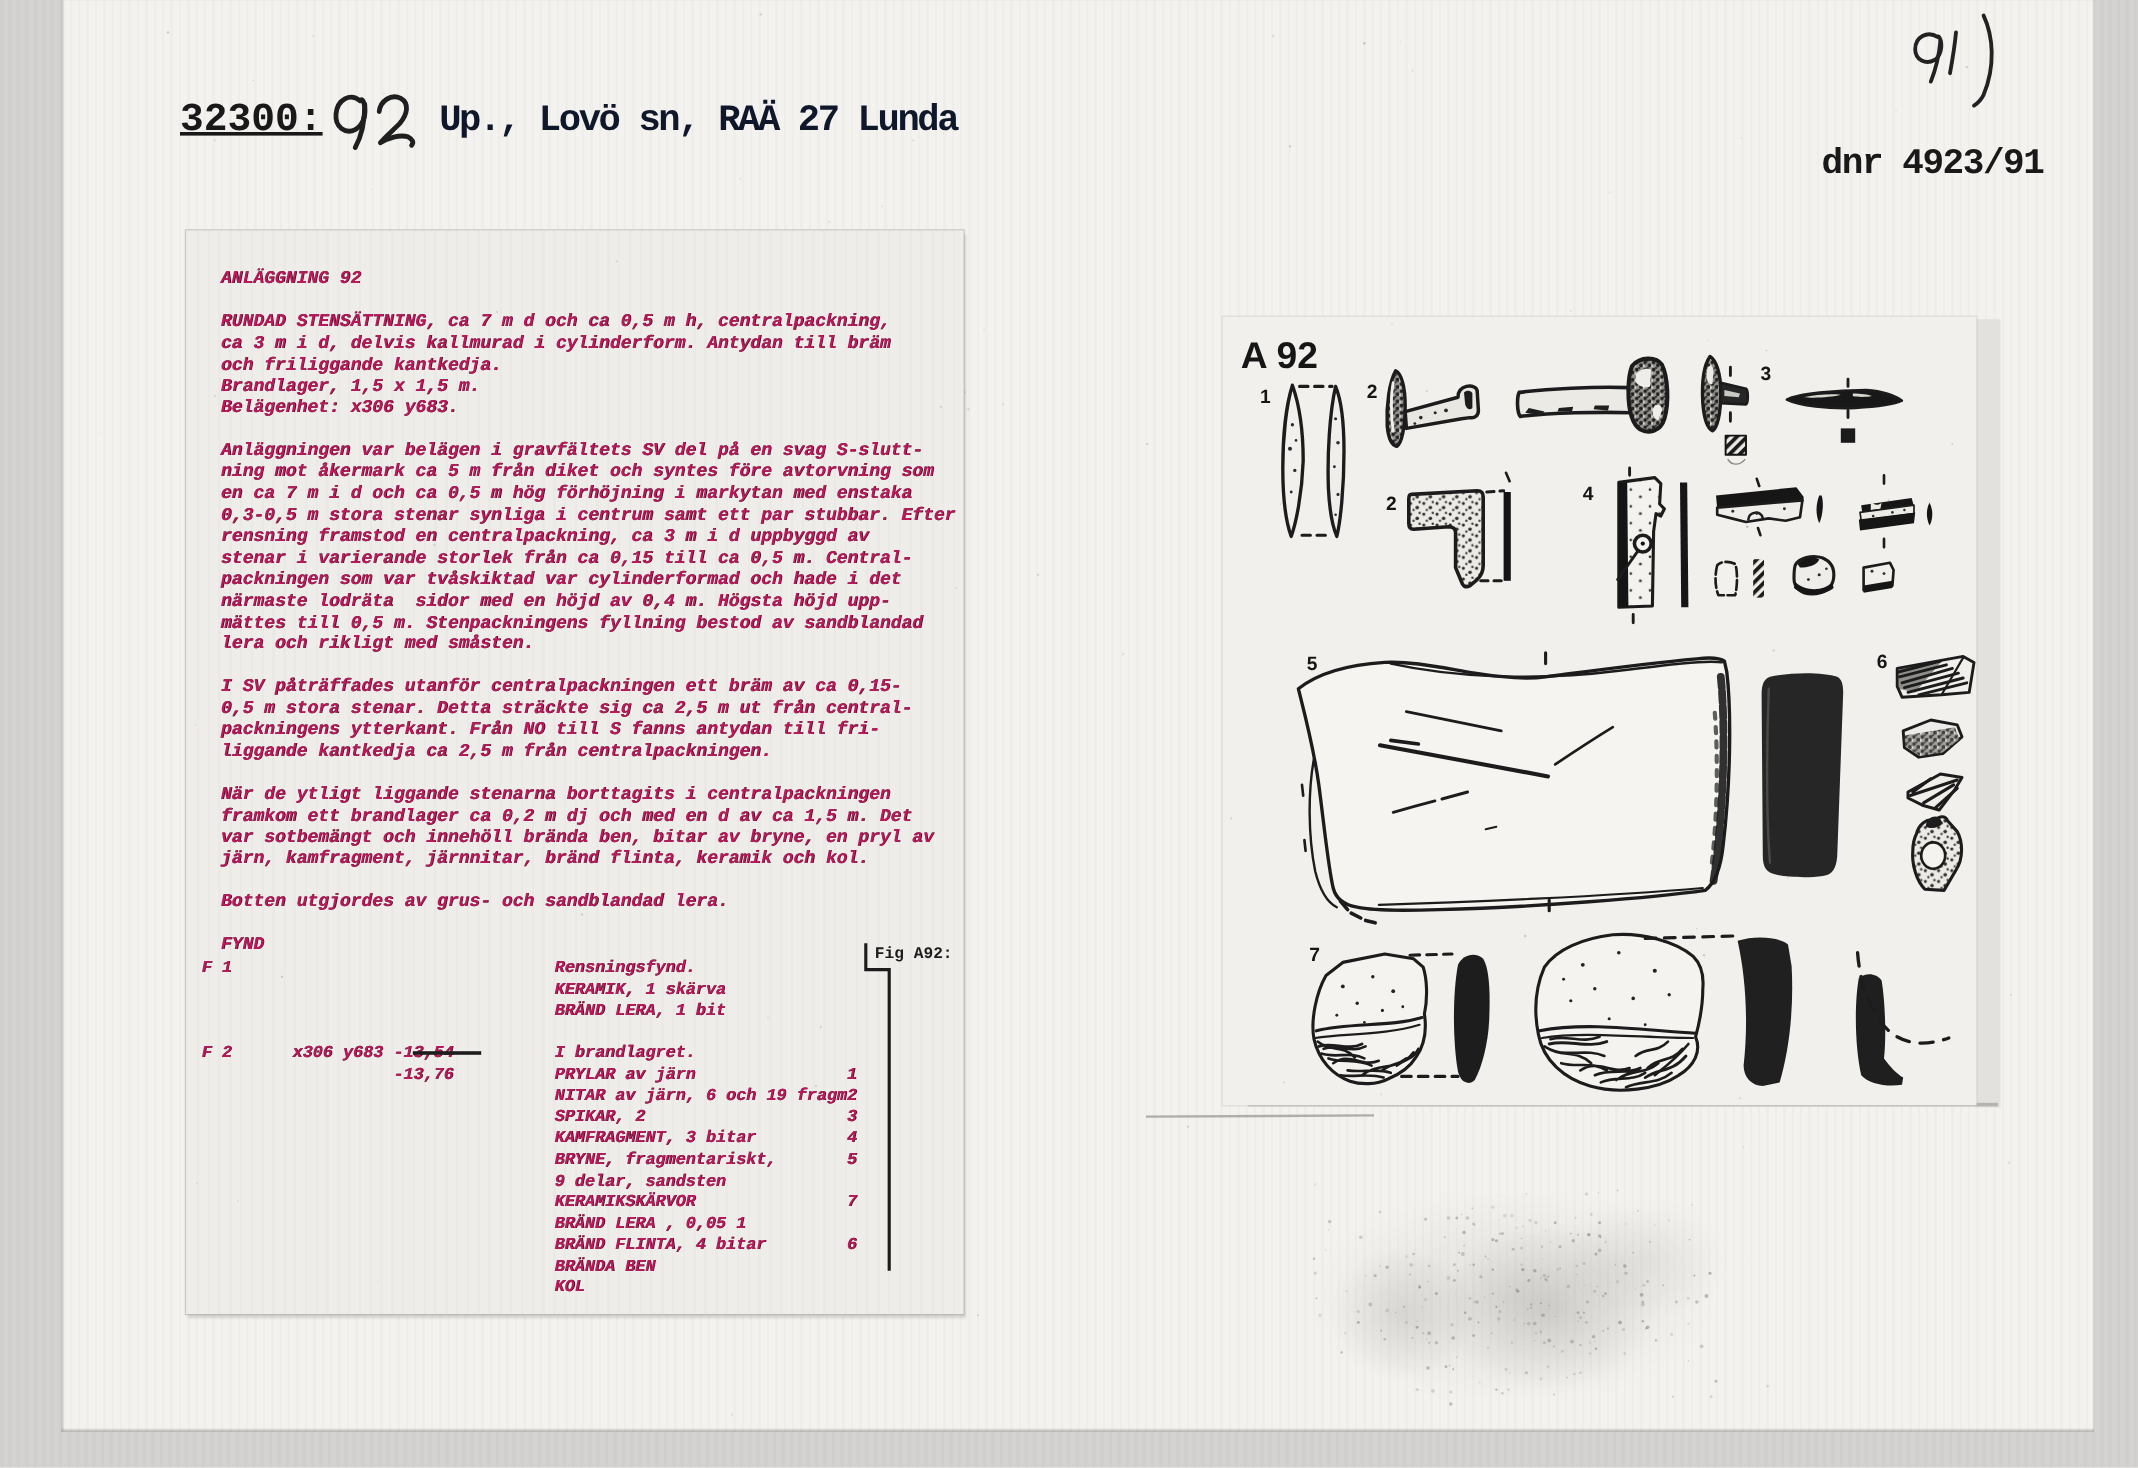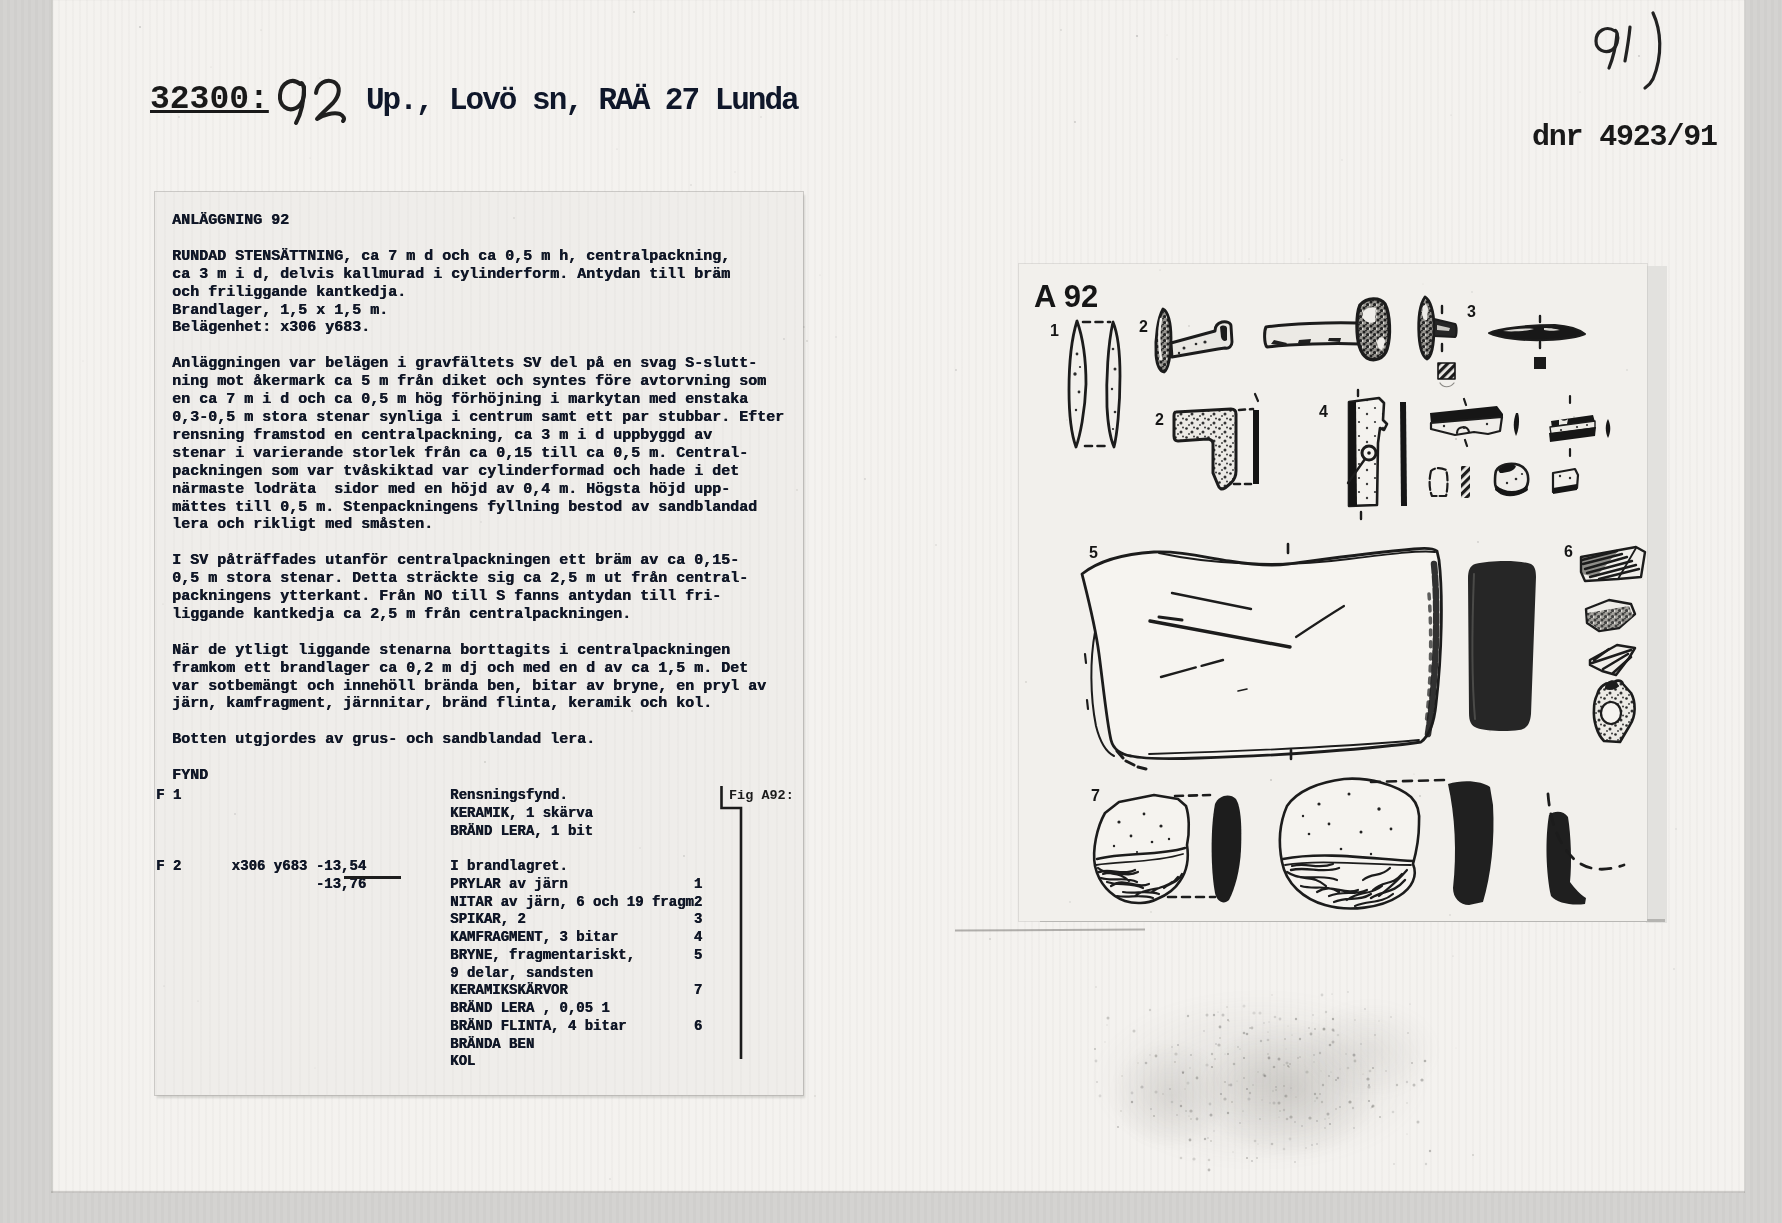--- a/index.html
+++ b/index.html
@@ -1,19 +1,19 @@
 <!DOCTYPE html>
 <html><head>
 <meta charset="utf-8">
 <style>
   html,body{margin:0;padding:0;}
   body{width:1782px;height:1223px;position:relative;overflow:hidden;
        background:repeating-linear-gradient(90deg,#d0cfcd 0 3px,#d4d3d1 3px 7px);font-family:"Liberation Mono",monospace;}
   .abs{position:absolute;}
-  pre{margin:0;font-family:"Liberation Mono",monospace;font-weight:bold;color:#0f172a;text-shadow:0.5px 0 0 #161616;}
+  pre{margin:12px;font-family:"Liberation Mono",monospace;font-weight:bold;color:#be185d;text-shadow:0.5px 0 0 #161616;font-style:italic;}
 </style>
 </head>
 <body>
 
 <div class="abs" id="page" style="left:51px;top:0;width:1694px;height:1193px;background:#f4f2ef;
      box-shadow:inset 2px 0 1px rgba(150,148,144,0.35), inset 0 -2px 1px rgba(140,138,134,0.4), inset -1px 0 0 rgba(160,158,154,0.3);"></div>
 <div class="abs" style="left:51px;top:0;width:1694px;height:1193px;background:repeating-linear-gradient(90deg, rgba(100,98,94,0.03) 0 2px, rgba(0,0,0,0) 2px 7px);"></div>
 
 <div class="abs" style="left:150px;top:83px;font-size:33px;font-weight:bold;color:#191919;line-height:1;text-decoration:underline;">32300:</div>
 
@@ -25,21 +25,21 @@
 
 <div class="abs" style="left:366px;top:85px;font-size:31px;font-weight:bold;color:#0f172a;letter-spacing:-2px;line-height:1;">Up., Lovö sn, RAÄ 27 Lunda</div>
 
 <svg class="abs" style="left:0;top:0;" width="1782" height="1223" viewBox="0 0 1782 1223" fill="none" stroke="#222" stroke-linecap="round" stroke-linejoin="round">
   <path d="M1615,31 C1606,25 1596,31 1596,41 C1596,50 1605,54 1612,50 C1617,47 1619,39 1617,33 C1616,30 1615,30 1615,31" stroke-width="3.2"></path>
   <path d="M1617,34 C1616,45 1613,58 1609,68" stroke-width="3.2"></path>
   <path d="M1630,27 C1629,38 1627,50 1625,61" stroke-width="3.2"></path>
   <path d="M1653,13 C1661,30 1663,55 1653,79 C1651,83 1648,86 1645,88" stroke-width="3.2"></path>
 </svg>
 
-<div class="abs" style="left:1518px;top:122px;font-size:30px;font-weight:bold;color:#191919;letter-spacing:-1.2px;line-height:1;margin-left:14px;">dnr 4923/91</div>
+<div class="abs" style="left:1518px;top:122px;font-size:30px;font-weight:bold;color:#191919;letter-spacing:-1.2px;line-height:1;">dnr 4923/91</div>
 
 <div class="abs" id="sheet" style="left:155px;top:192px;width:648px;height:903px;background:#efedea;
      box-shadow:0 0 0 1px rgba(170,168,164,0.55), 2px 3px 2px rgba(120,118,114,0.25);"></div>
 <div class="abs" style="left:155px;top:192px;width:648px;height:903px;opacity:.5;background:repeating-linear-gradient(90deg, rgba(90,88,84,0.05) 0 2px, rgba(0,0,0,0) 2px 9px);"></div>
 
 <pre class="abs" id="body1" style="left:172px;top:212px;font-size:15px;line-height:17.9px;">ANLÄGGNING 92
 
 RUNDAD STENSÄTTNING, ca 7 m d och ca 0,5 m h, centralpackning,
 ca 3 m i d, delvis kallmurad i cylinderform. Antydan till bräm
 och friliggande kantkedja.

